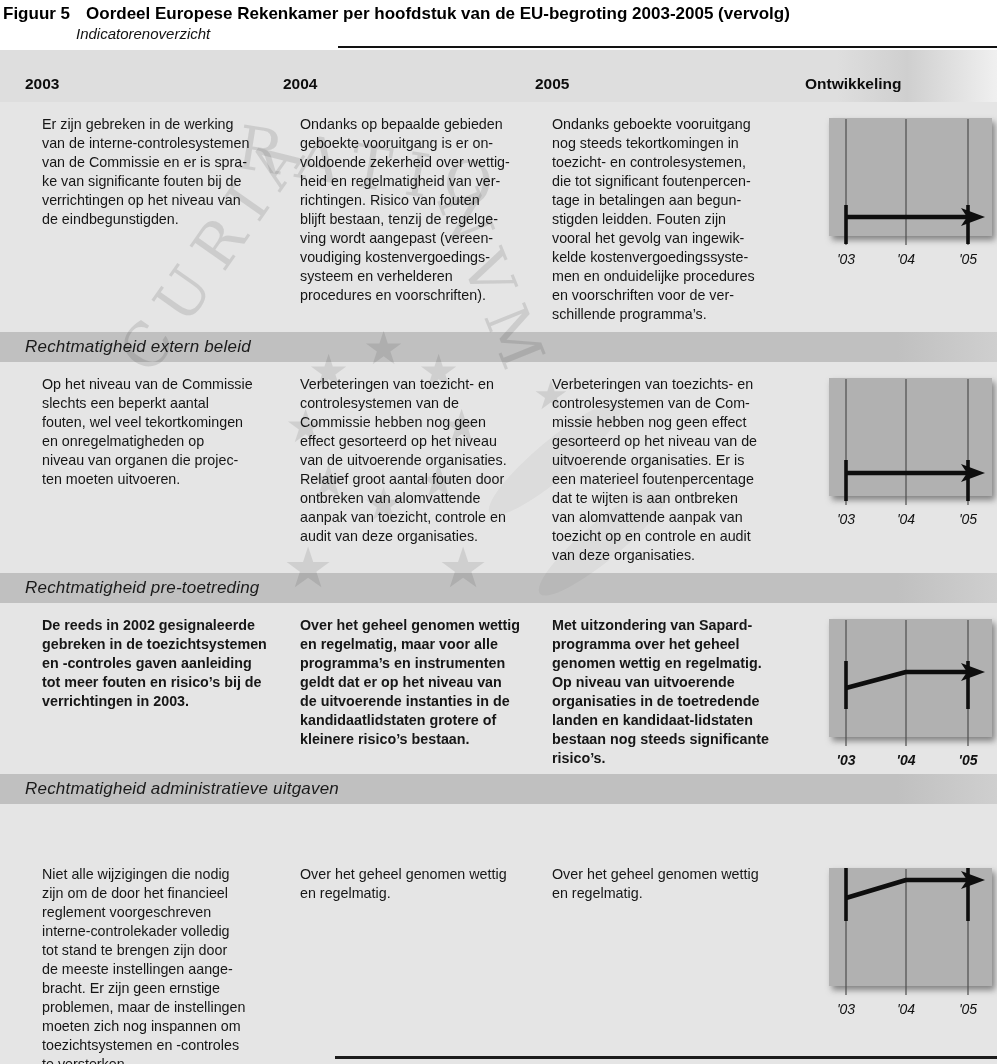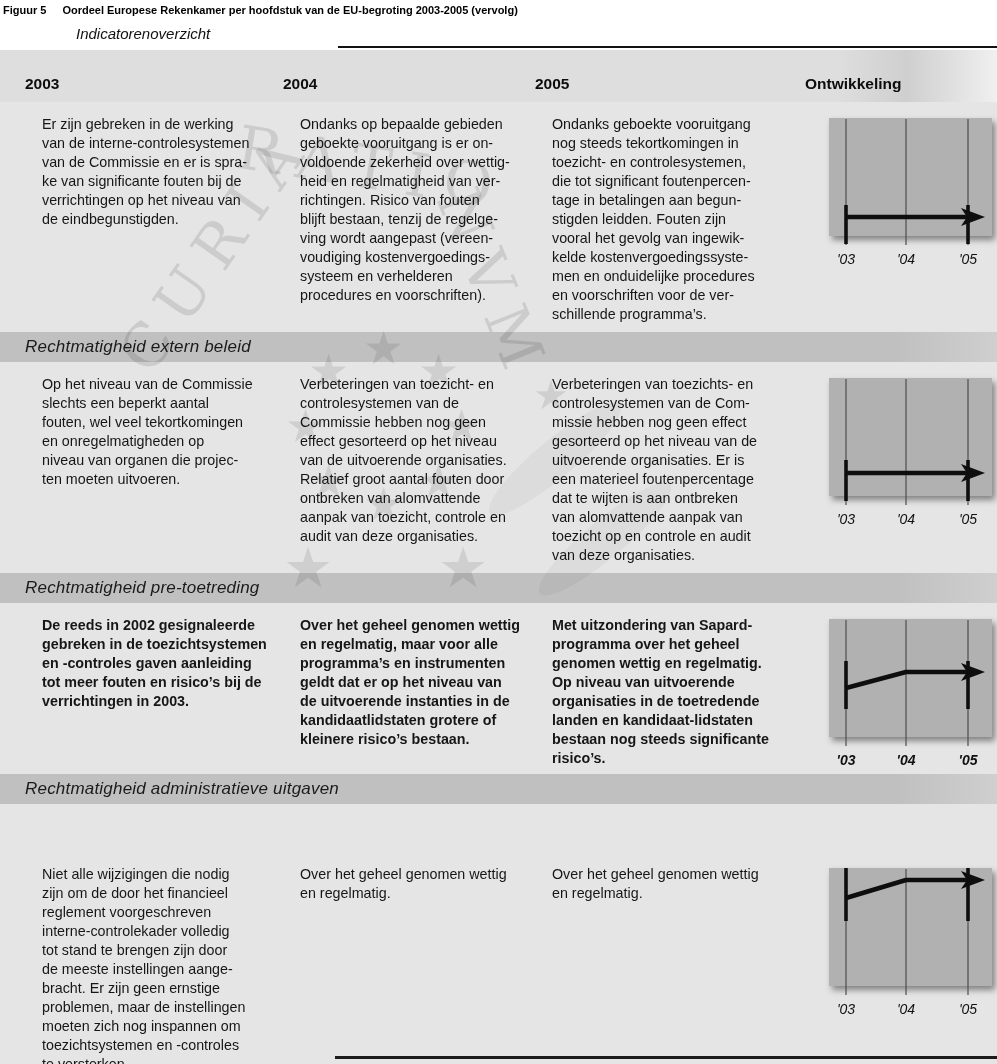--- a/index.html
+++ b/index.html
@@ -2,21 +2,21 @@
 <html><head>
 <meta charset="utf-8">
 <style>
   html,body{margin:0;padding:0;}
   body{
     width:997px;height:1064px;position:relative;background:#ffffff;
     font-family:"Liberation Sans",sans-serif;color:#161616;overflow:hidden;
   }
   
   .title-row{position:absolute;top:4px;left:3px;display:flex;gap:16px;
-    font-weight:bold;font-size:11px;color:#000;white-space:nowrap;}
+    font-weight:bold;font-size:17px;color:#000;white-space:nowrap;}
   .fig-subtitle{position:absolute;top:25px;left:76px;font-style:italic;font-size:15px;color:#111;}
   .rule-top{position:absolute;top:46px;left:338px;width:659px;height:2px;background:#121212;}
   .rule-bottom{position:absolute;top:1056px;left:335px;width:662px;height:3px;background:#1c1c1c;}
 
   
   .table{position:absolute;top:50px;left:0;width:997px;height:1014px;background:#e5e5e5;overflow:hidden;}
   .colhead{height:52px;display:grid;grid-template-columns:258px 252px 270px 1fr;
     padding-left:25px;box-sizing:border-box;align-items:end;
     font-weight:bold;font-size:15.5px;color:#0d0d0d;
     background:linear-gradient(to right,#dedede 0%,#dedede 84%,#cfcfcf 91%,#f0f0f0 100%);

